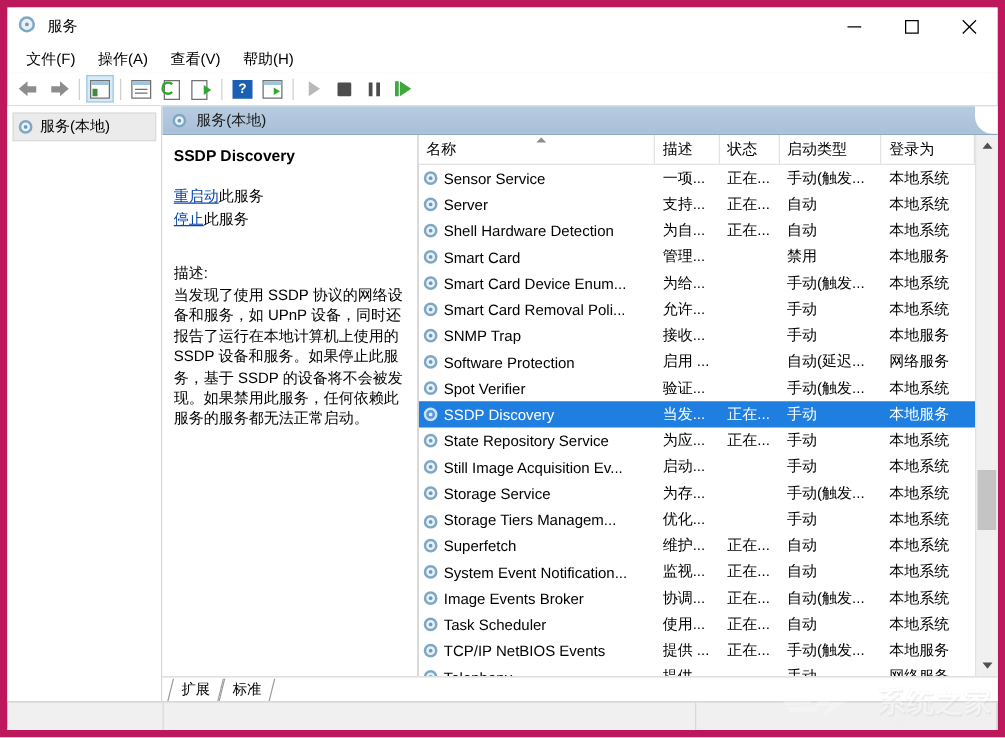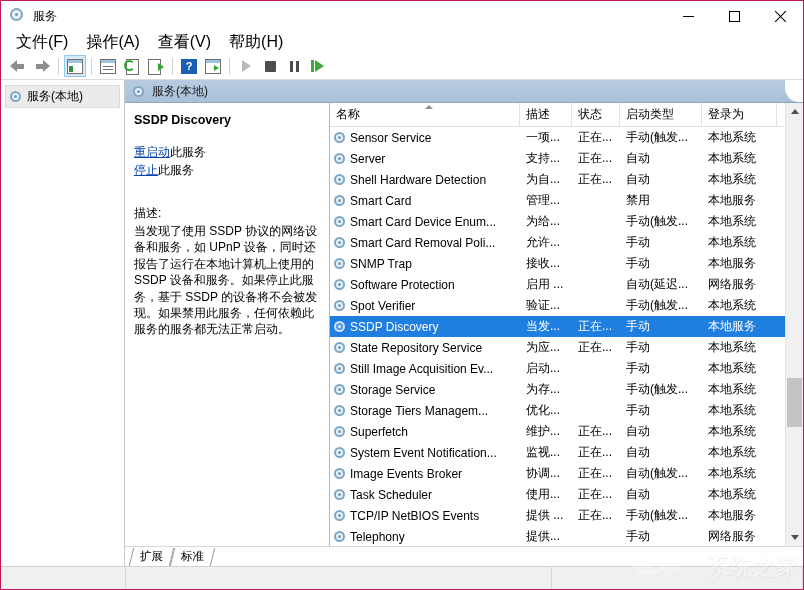--- a/index.html
+++ b/index.html
@@ -9,21 +9,21 @@
   body {
     width: 804px; height: 590px;
     font-family: "Liberation Sans", "DejaVu Sans", sans-serif;
     font-size: 12px;
     color: #000;
     overflow: hidden;
     position: relative;
   }
   .window {
     position: absolute; left:0; top:0; width: 804px; height: 590px;
-    border: 1px solid #be185d;
+    border: 6px solid #be185d;
     box-sizing: border-box;
     background: #f0f0f0;
     display: flex; flex-direction: column;
   }
   
   .titlebar {
     height: 30px; background: #ffffff;
     display: flex; align-items: center;
     flex: 0 0 auto;
     position: relative;
@@ -60,21 +60,21 @@
   }
   .win-btn .glyph-close::before { transform: rotate(45deg); }
   .win-btn .glyph-close::after { transform: rotate(-45deg); }
 
   
   .menubar {
     height: 22px; background:#ffffff; display:flex; align-items:center;
     padding-left: 6px; flex: 0 0 auto;
   }
   .menubar .mi {
-    padding: 2px 9px; font-size: 16px; color:#000; white-space: nowrap;
+    padding: 2px 9px; font-size: 12px; color:#000; white-space: nowrap;
   }
 
   
   .toolbar {
     height: 26px; background:#ffffff; display:flex; align-items:center;
     padding-left: 5px; flex: 0 0 auto;
     border-bottom: 1px solid #dcdcdc;
   }
   .tb-btn {
     width: 22px; height: 22px; margin: 0 1px;
@@ -533,21 +533,21 @@
                 <div class="cell name" style="width: 190px;">
                   <span class="gear sm"></span>
                   <span>Storage Service</span>
                 </div>
                 <div class="cell" style="width: 52px;">为存...</div>
                 <div class="cell" style="width: 48px;"></div>
                 <div class="cell" style="width: 82px;">手动(触发...</div>
                 <div class="cell" style="width: 75px;">本地系统</div>
               </div>
               <div class="row">
-                <div class="cell name" style="width: 190px;">
+                <div class="cell name" style="width: 190px; align-items: flex-end;">
                   <span class="gear sm"></span>
                   <span>Storage Tiers Managem...</span>
                 </div>
                 <div class="cell" style="width: 52px;">优化...</div>
                 <div class="cell" style="width: 48px;"></div>
                 <div class="cell" style="width: 82px;">手动</div>
                 <div class="cell" style="width: 75px;">本地系统</div>
               </div>
               <div class="row">
                 <div class="cell name" style="width: 190px;">

